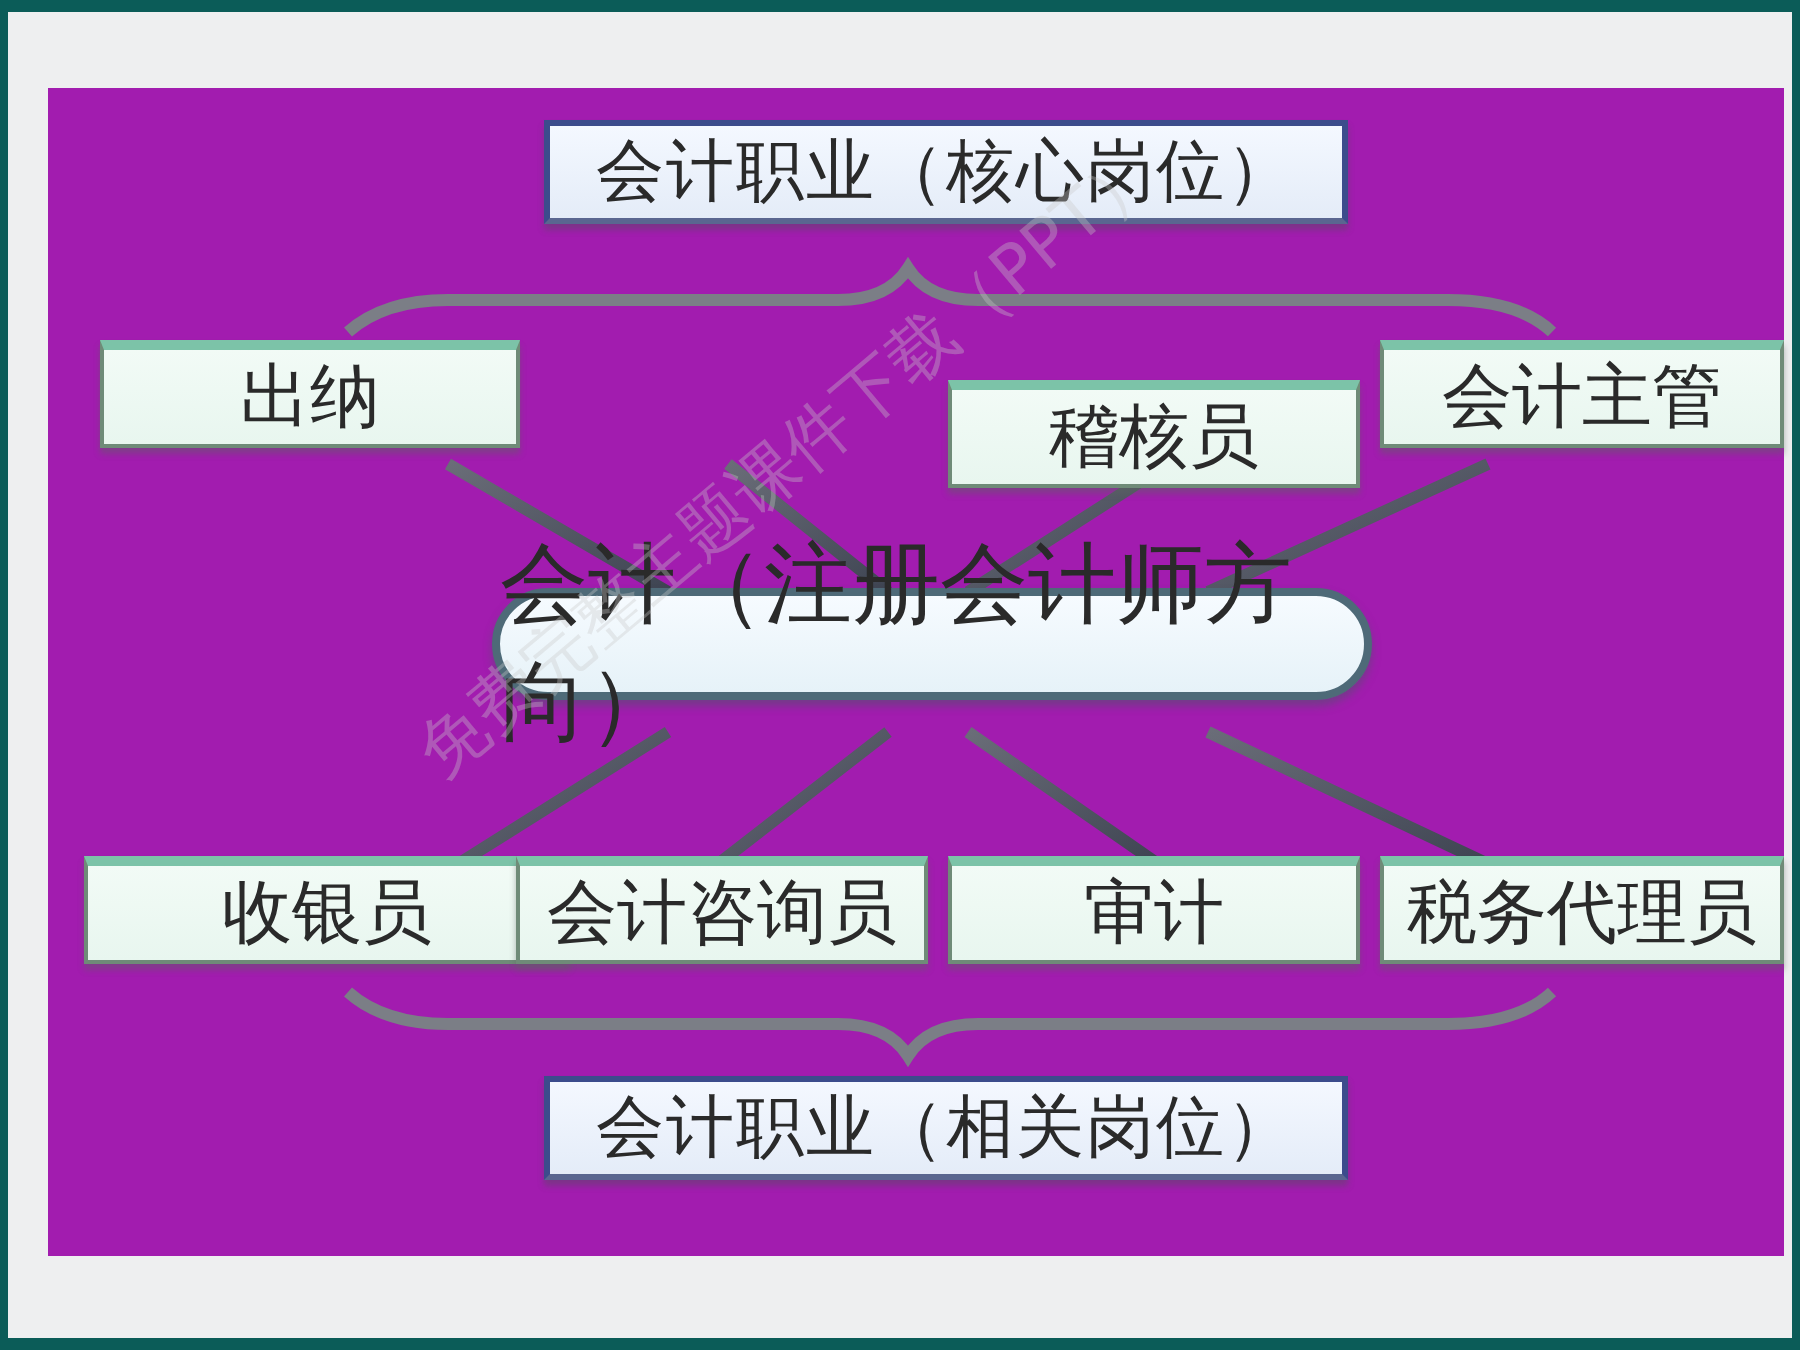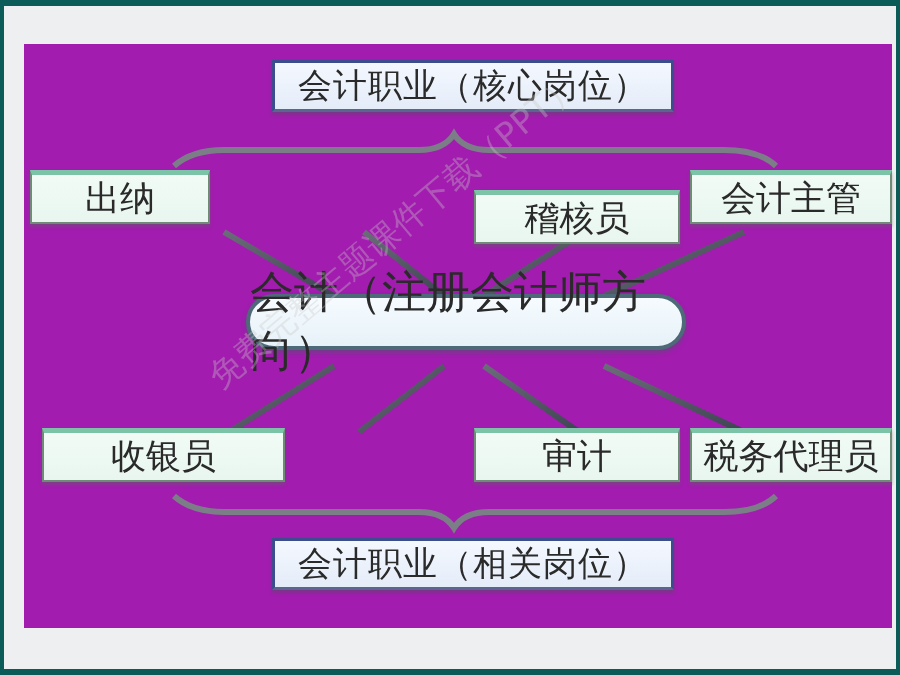--- a/index.html
+++ b/index.html
@@ -75,27 +75,28 @@
       <line x1="720" y1="188" x2="580" y2="252" stroke="url(#ln)" stroke-width="6"></line>
 
       <line x1="310" y1="322" x2="205" y2="388" stroke="url(#ln)" stroke-width="6"></line>
       <line x1="420" y1="322" x2="335" y2="388" stroke="url(#ln)" stroke-width="6"></line>
       <line x1="460" y1="322" x2="555" y2="388" stroke="url(#ln)" stroke-width="6"></line>
       <line x1="580" y1="322" x2="720" y2="388" stroke="url(#ln)" stroke-width="6"></line>
     </svg>
 
     <div class="title-box" style="left:248px; top:16px; width:396px;">会计职业（核心岗位）</div>
 
-    <div class="node-box" style="left:6px; top:126px; width:180px;">出纳</div>
+    <div class="node-box" style="left:26px; top:126px; width:210px;">出纳</div>
     <div class="node-box" style="left:450px; top:126px; width:206px;margin-top:20px;">稽核员</div>
     <div class="node-box" style="left:666px; top:126px; width:202px;">会计主管</div>
 
     <div class="center-node">会计（注册会计师方向）</div>
 
     <div class="node-box" style="left:18px; top:384px; width:243px;">收银员</div>
+    <div class="node-box" style="left:234px; top:384px; width:206px;">会计咨询员</div>
     <div class="node-box" style="left:450px; top:384px; width:206px;">审计</div>
     <div class="node-box" style="left:666px; top:384px; width:202px;">税务代理员</div>
 
     <div class="title-box" style="left:248px; top:494px; width:396px;">会计职业（相关岗位）</div>
 
     <div class="watermark">免费完整主题课件下载（PPT）</div>
   </div>
 </div>
 
 </body></html>

